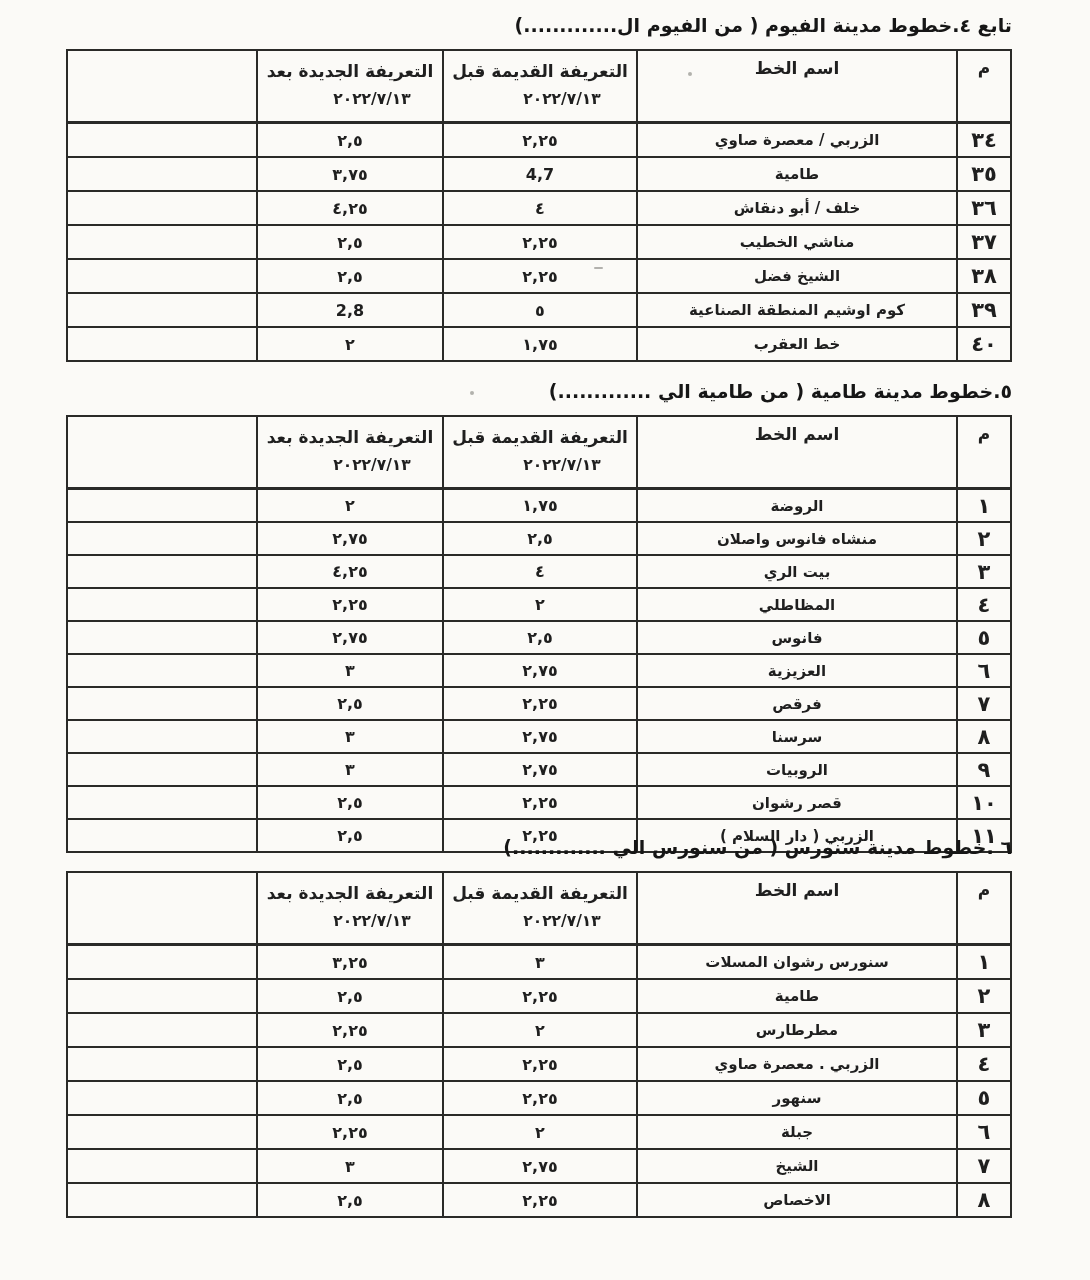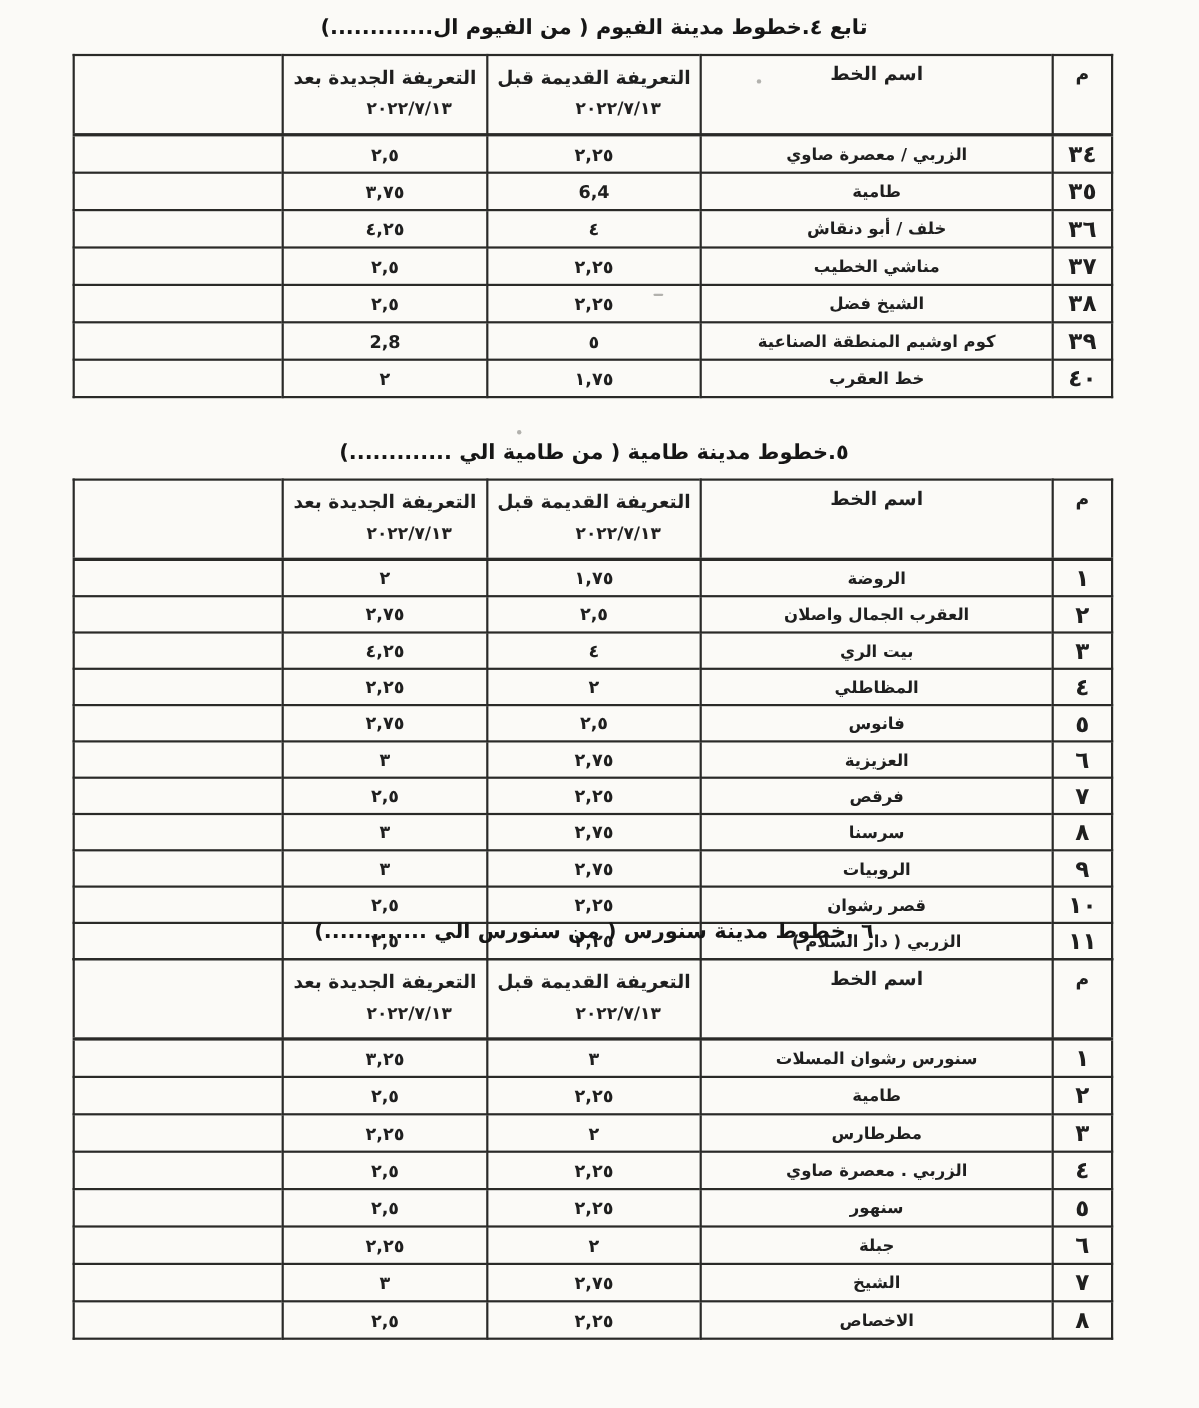--- a/index.html
+++ b/index.html
@@ -15,26 +15,26 @@
     font-family: "DejaVu Sans", sans-serif;
     color: #1f1f1f;
     direction: rtl;
   }
   .sec {
     position: absolute;
     right: 78px;
     width: 944px;
   }
   .sec-0 { top: 14px; }
-  .sec-1 { top: 400px; }
+  .sec-1 { top: 380px; }
   .sec-2 { top: 836px; }
   .title {
     font-size: 19px;
     font-weight: bold;
-    text-align: center;
+    text-align: right;
     color: #161616;
     margin-bottom: 13px;
     letter-spacing: 0.2px;
   }
   table {
     border-collapse: collapse;
     table-layout: fixed;
     width: 944px;
     direction: rtl;
     background: transparent;
@@ -121,21 +121,21 @@
         <tr>
           <td class="c0">٣٤</td>
           <td class="c1">الزربي / معصرة صاوي</td>
           <td class="c2">٢,٢٥</td>
           <td class="c3">٢,٥</td>
           <td class="c4"></td>
         </tr>
         <tr>
           <td class="c0">٣٥</td>
           <td class="c1">طامية</td>
-          <td class="c2">6,4</td>
+          <td class="c2">4,7</td>
           <td class="c3">٣,٧٥</td>
           <td class="c4"></td>
         </tr>
         <tr>
           <td class="c0">٣٦</td>
           <td class="c1">خلف / أبو دنقاش</td>
           <td class="c2">٤</td>
           <td class="c3">٤,٢٥</td>
           <td class="c4"></td>
         </tr>
@@ -199,21 +199,21 @@
     <tbody>
         <tr>
           <td class="c0">١</td>
           <td class="c1">الروضة</td>
           <td class="c2">١,٧٥</td>
           <td class="c3">٢</td>
           <td class="c4"></td>
         </tr>
         <tr>
           <td class="c0">٢</td>
-          <td class="c1">العقرب الجمال واصلان</td>
+          <td class="c1">منشاه فانوس واصلان</td>
           <td class="c2">٢,٥</td>
           <td class="c3">٢,٧٥</td>
           <td class="c4"></td>
         </tr>
         <tr>
           <td class="c0">٣</td>
           <td class="c1">بيت الري</td>
           <td class="c2">٤</td>
           <td class="c3">٤,٢٥</td>
           <td class="c4"></td>

